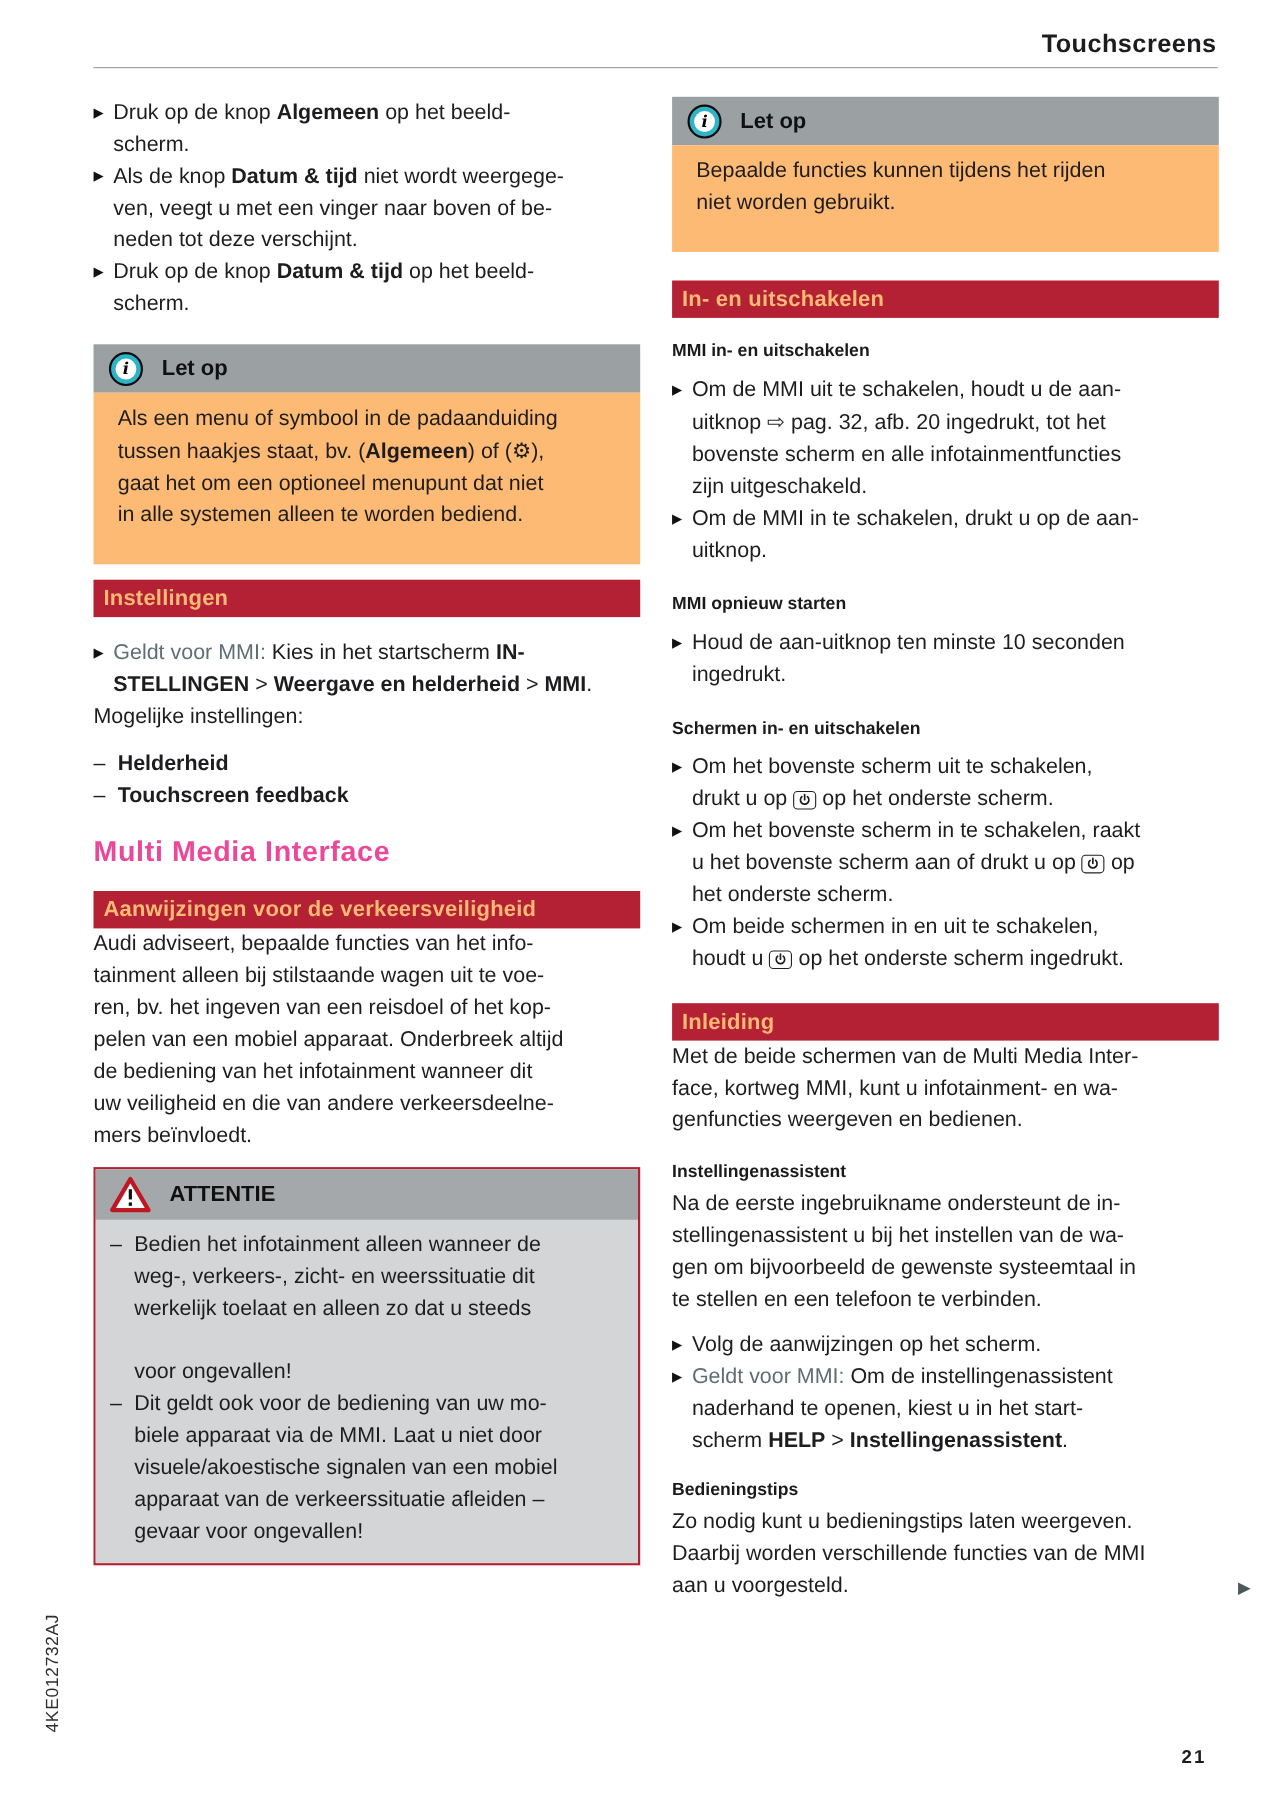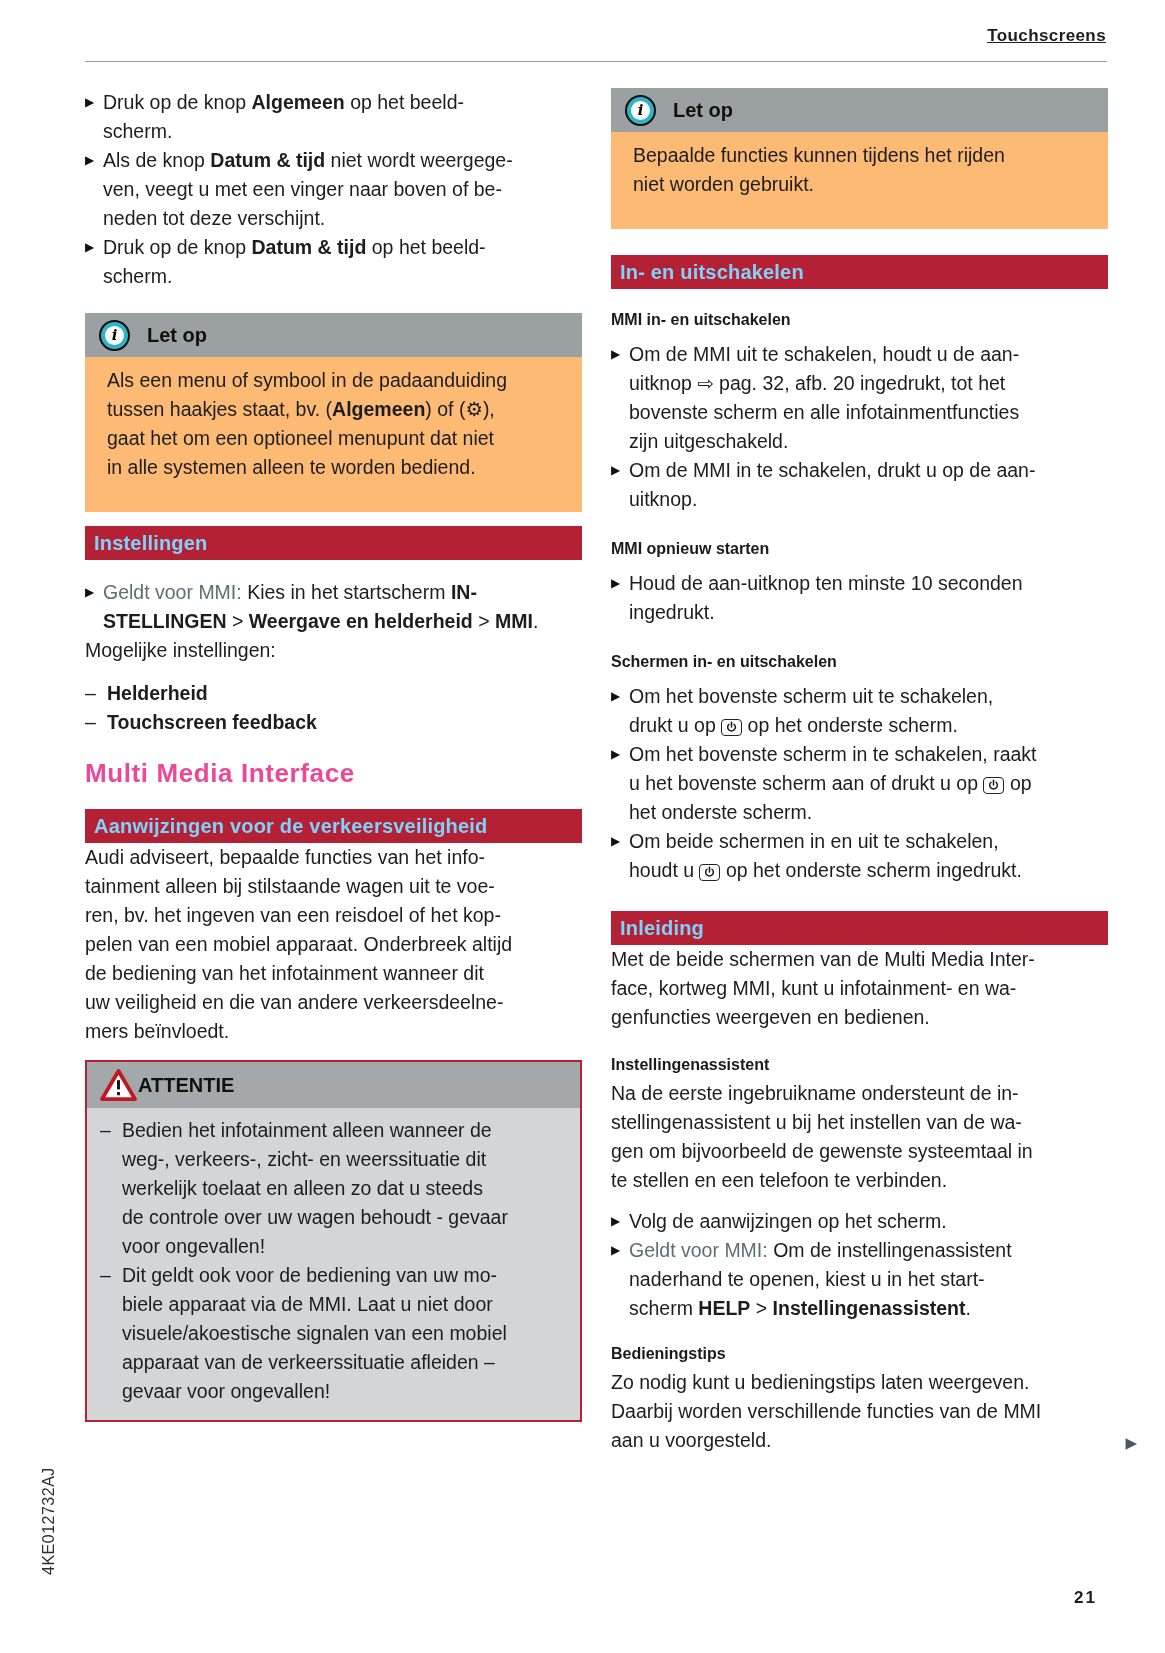--- a/index.html
+++ b/index.html
@@ -1,55 +1,55 @@
 <!DOCTYPE html>
 <html><head>
 <meta charset="utf-8">
 <style>
   html,body{margin:0;padding:0;background:#e8e8e8;}
   .page{
     position:relative;width:1165px;height:1653px;background:#ffffff;
     font-family:"Liberation Sans","DejaVu Sans",sans-serif;color:#1d1d1f;
     margin:0 auto;overflow:hidden;
   }
-  .header-title{position:absolute;top:26px;right:59px;font-size:17px;font-weight:700;letter-spacing:.4px;text-decoration:underline;}
+  .header-title{position:absolute;top:26px;right:59px;font-size:23px;font-weight:700;letter-spacing:.4px;}
   .header-rule{position:absolute;top:61px;left:85px;width:1022px;border-top:1.5px solid #9b9b9b;}
   .spine-code{
     position:absolute;left:40px;top:1575px;font-size:16px;color:#2e2e2e;letter-spacing:.5px;
     transform:rotate(-90deg);transform-origin:left top;white-space:nowrap;
   }
   .page-number{position:absolute;top:1588px;right:68px;font-size:17px;font-weight:700;letter-spacing:2px;}
 
   .col{position:absolute;width:512px;font-size:19.5px;line-height:29px;}
   .col-left{left:85px;top:88px;}
   .col-right{left:611px;top:88px;}
   .col p{margin:0;}
 
   .bullets{list-style:none;margin:0;padding:0;}
   .bullets li{position:relative;padding-left:18px;}
   .tri{position:absolute;left:0;top:0;font-size:12px;color:#111;}
   .dash-list{list-style:none;margin:0;padding:0;}
   .dash-item{position:relative;padding-left:22px;}
   .dash{position:absolute;left:0;}
 
   .red-bar{
-    width:497px;box-sizing:border-box;background:#b42034;color:#7dd3fc;
+    width:497px;box-sizing:border-box;background:#b42034;color:#fdba74;
     font-weight:700;font-size:20px;height:34px;line-height:34px;padding-left:9px;
     letter-spacing:.2px;
   }
 
   .note-box{width:497px;}
   .nb-head{background:#9ba0a3;min-height:44px;display:flex;align-items:center;gap:17px;padding-left:14px;}
   .nb-title{font-weight:700;font-size:20px;color:#101010;}
   .nb-body{background:#fdba74;padding:9px 10px 30px 22px;}
   .info-icon{flex:0 0 auto;width:31px;height:31px;border-radius:50%;background:#2fb3c6;border:2.5px solid #0d0d0d;box-sizing:border-box;display:flex;align-items:center;justify-content:center;}
   .info-icon .in{width:19px;height:19px;border-radius:50%;background:#fff;display:flex;align-items:center;justify-content:center;font-family:"DejaVu Serif",serif;font-weight:700;font-style:italic;font-size:15px;color:#000;line-height:1;}
 
   .warn-box{width:497px;box-sizing:border-box;border:2.5px solid #b42034;}
-  .warn-head{background:#a5a8aa;min-height:46px;display:flex;align-items:center;gap:0;padding-left:12px;}
+  .warn-head{background:#a5a8aa;min-height:46px;display:flex;align-items:center;gap:16px;padding-left:12px;}
   .warn-title{font-weight:700;font-size:20px;color:#101010;}
   .warn-icon{flex:0 0 auto;display:flex;align-items:center;}
   .warn-body{background:#d4d5d6;padding:8px 8px 14px 13px;}
 
   .main-title{margin:0;font-size:26px;line-height:40px;font-weight:700;letter-spacing:.6px;color:#ec4899;}
   h3{margin:0;font-size:16px;line-height:29px;font-weight:700;color:#1a1a1a;}
 
   .b{font-weight:700;}
   .i{}
   .gray-lead{color:#5d6e74;}
@@ -138,21 +138,21 @@
             <path d="M20 3 L37 32 L3 32 Z" fill="#ffffff" stroke="#c01823" stroke-width="4" stroke-linejoin="round"></path>
             <rect x="18.5" y="12.5" width="3" height="9.5" fill="#111111"></rect>
             <rect x="18.5" y="24.8" width="3" height="3.2" fill="#111111"></rect>
           </svg>
         </span>
         <span class="warn-title">ATTENTIE</span>
       </div>
       <div class="warn-body">
         <div class="dash-item">
           <span class="dash">–</span>
-          <span><span>Bedien het infotainment alleen wanneer de</span><br><span>weg-, verkeers-, zicht- en weerssituatie dit</span><br><span>werkelijk toelaat en alleen zo dat u steeds</span><br><span>de controle over uw wagen behoudt - gevaar</span><br><span>voor ongevallen!</span></span>
+          <span><span>Bedien het infotainment alleen wanneer de</span><br><span>weg-, verkeers-, zicht- en weerssituatie dit</span><br><span>werkelijk toelaat en alleen zo dat u steeds</span><br><br><span>voor ongevallen!</span></span>
         </div>
         <div class="dash-item">
           <span class="dash">–</span>
           <span><span>Dit geldt ook voor de bediening van uw mo-</span><br><span>biele apparaat via de MMI. Laat u niet door</span><br><span>visuele/akoestische signalen van een mobiel</span><br><span>apparaat van de verkeerssituatie afleiden –</span><br><span>gevaar voor ongevallen!</span></span>
         </div>
       </div>
     </div>
 
   </div>
 

